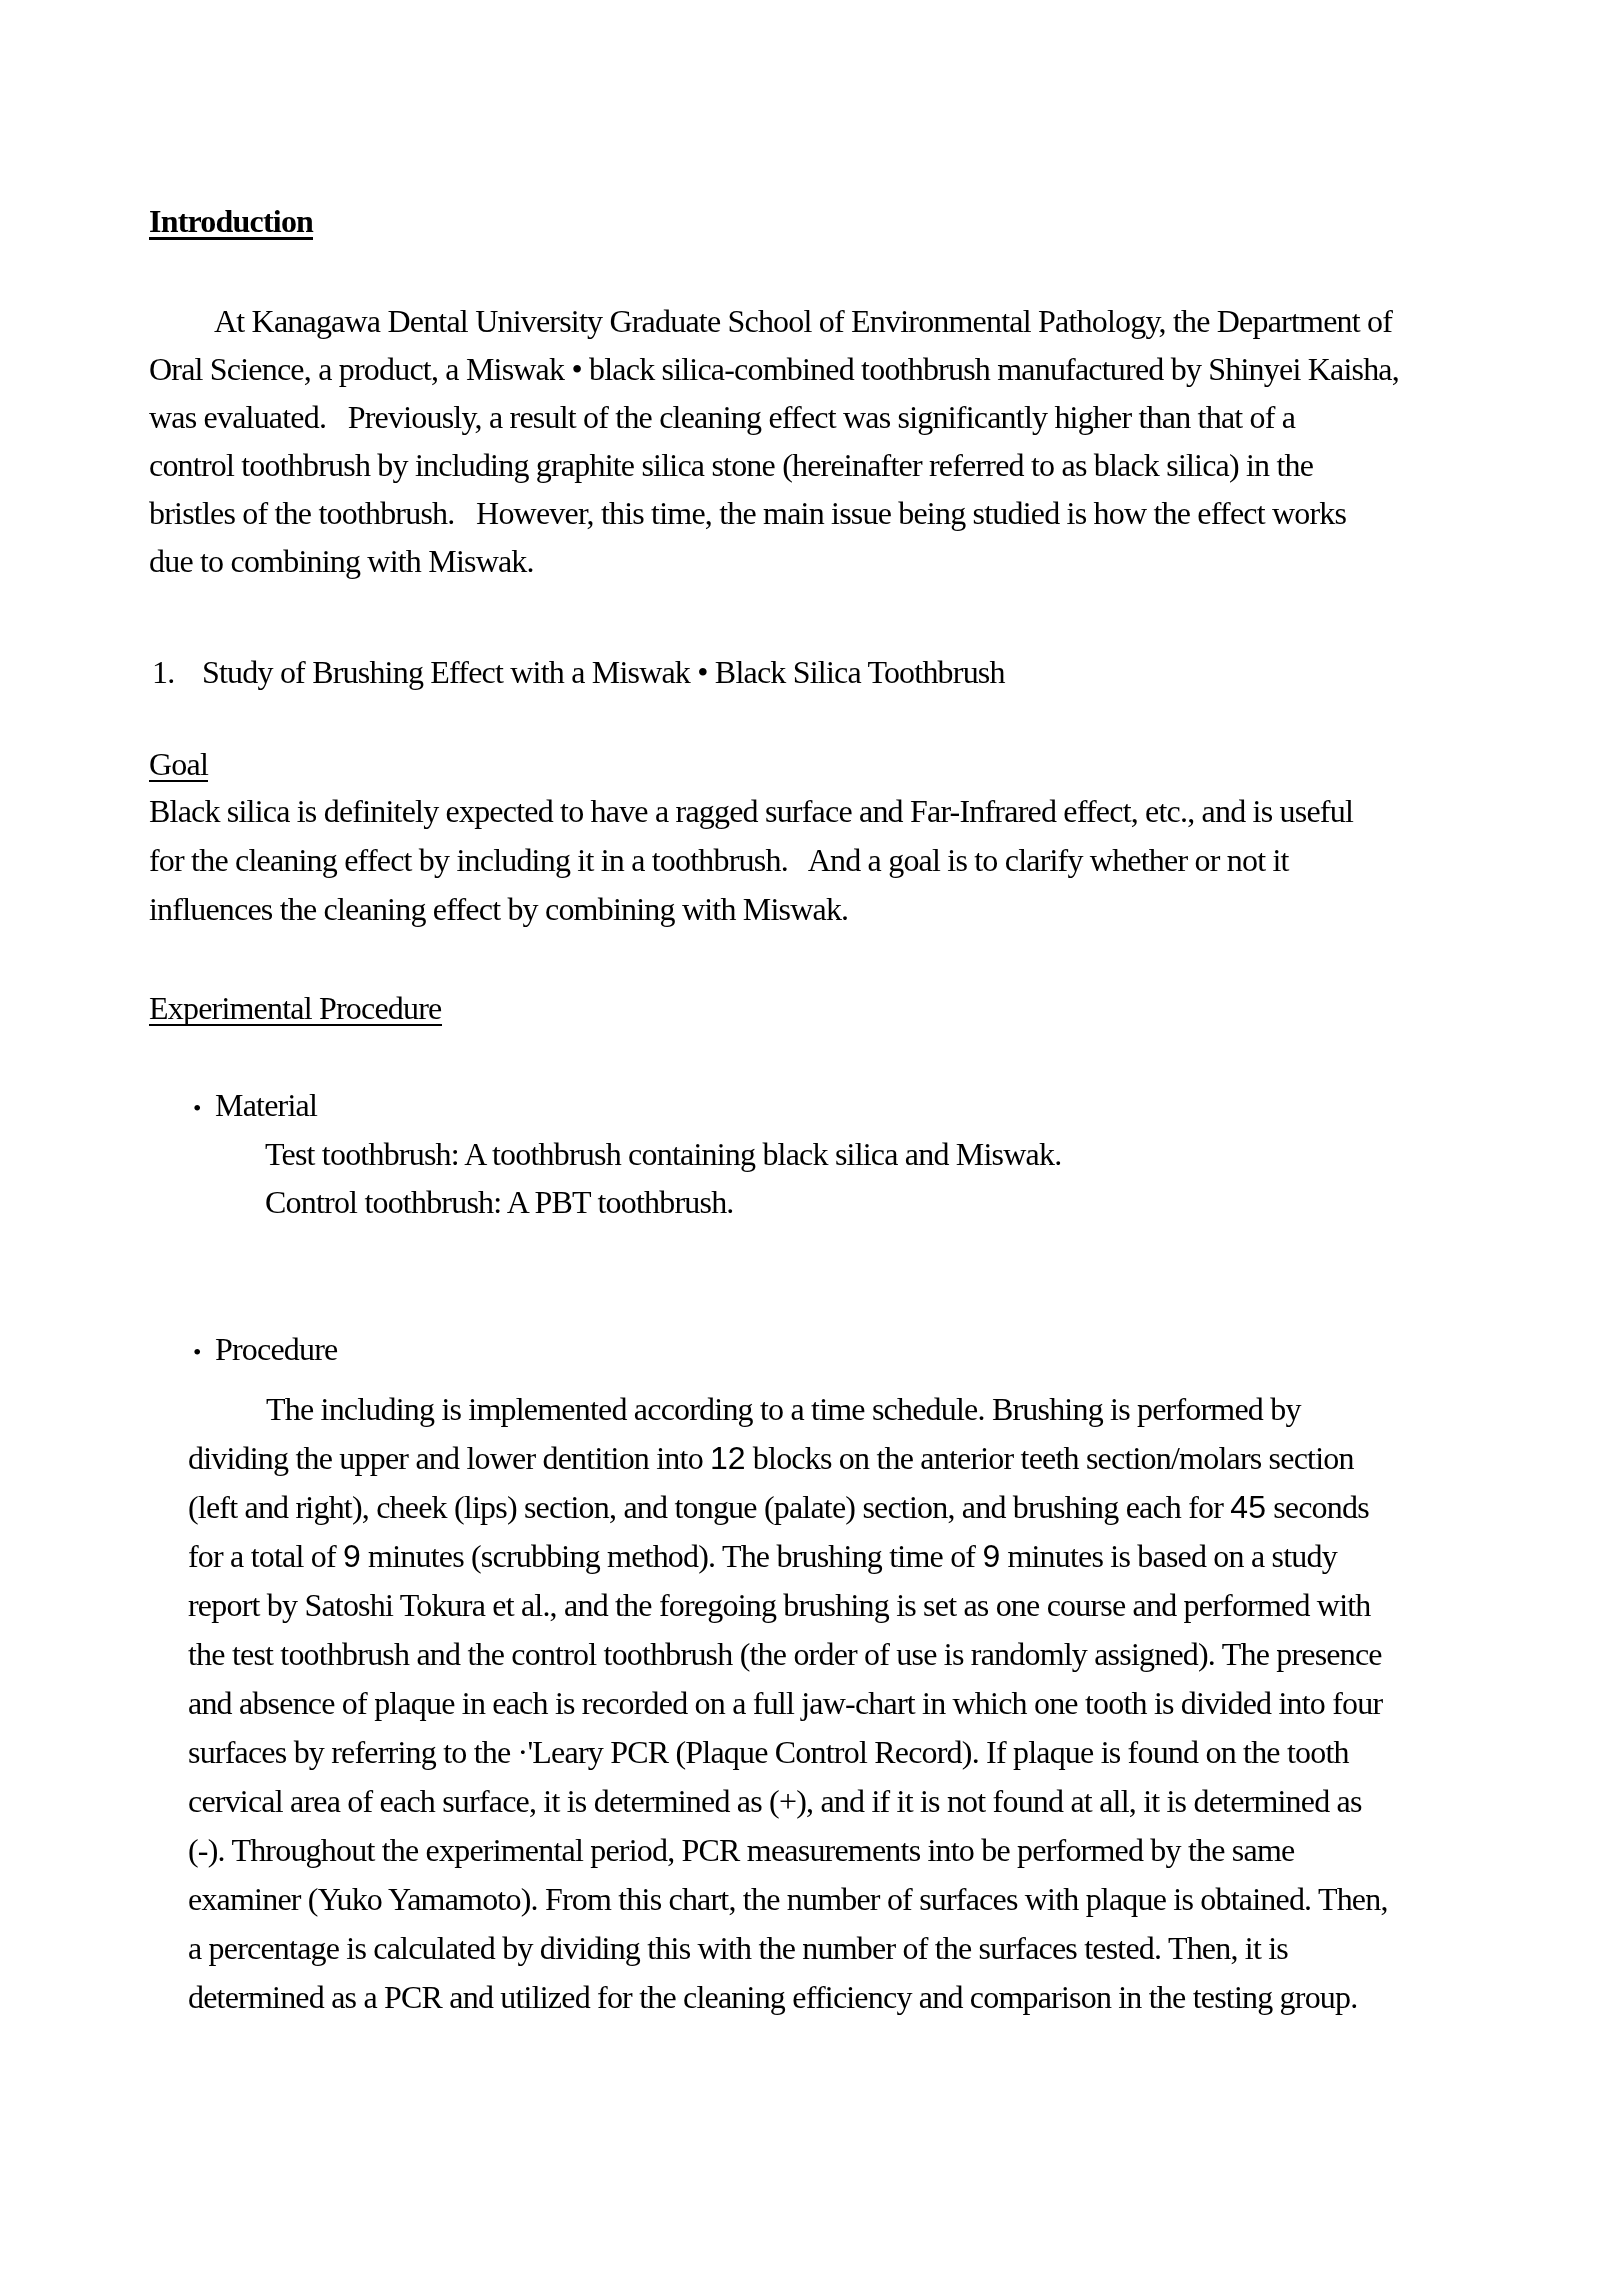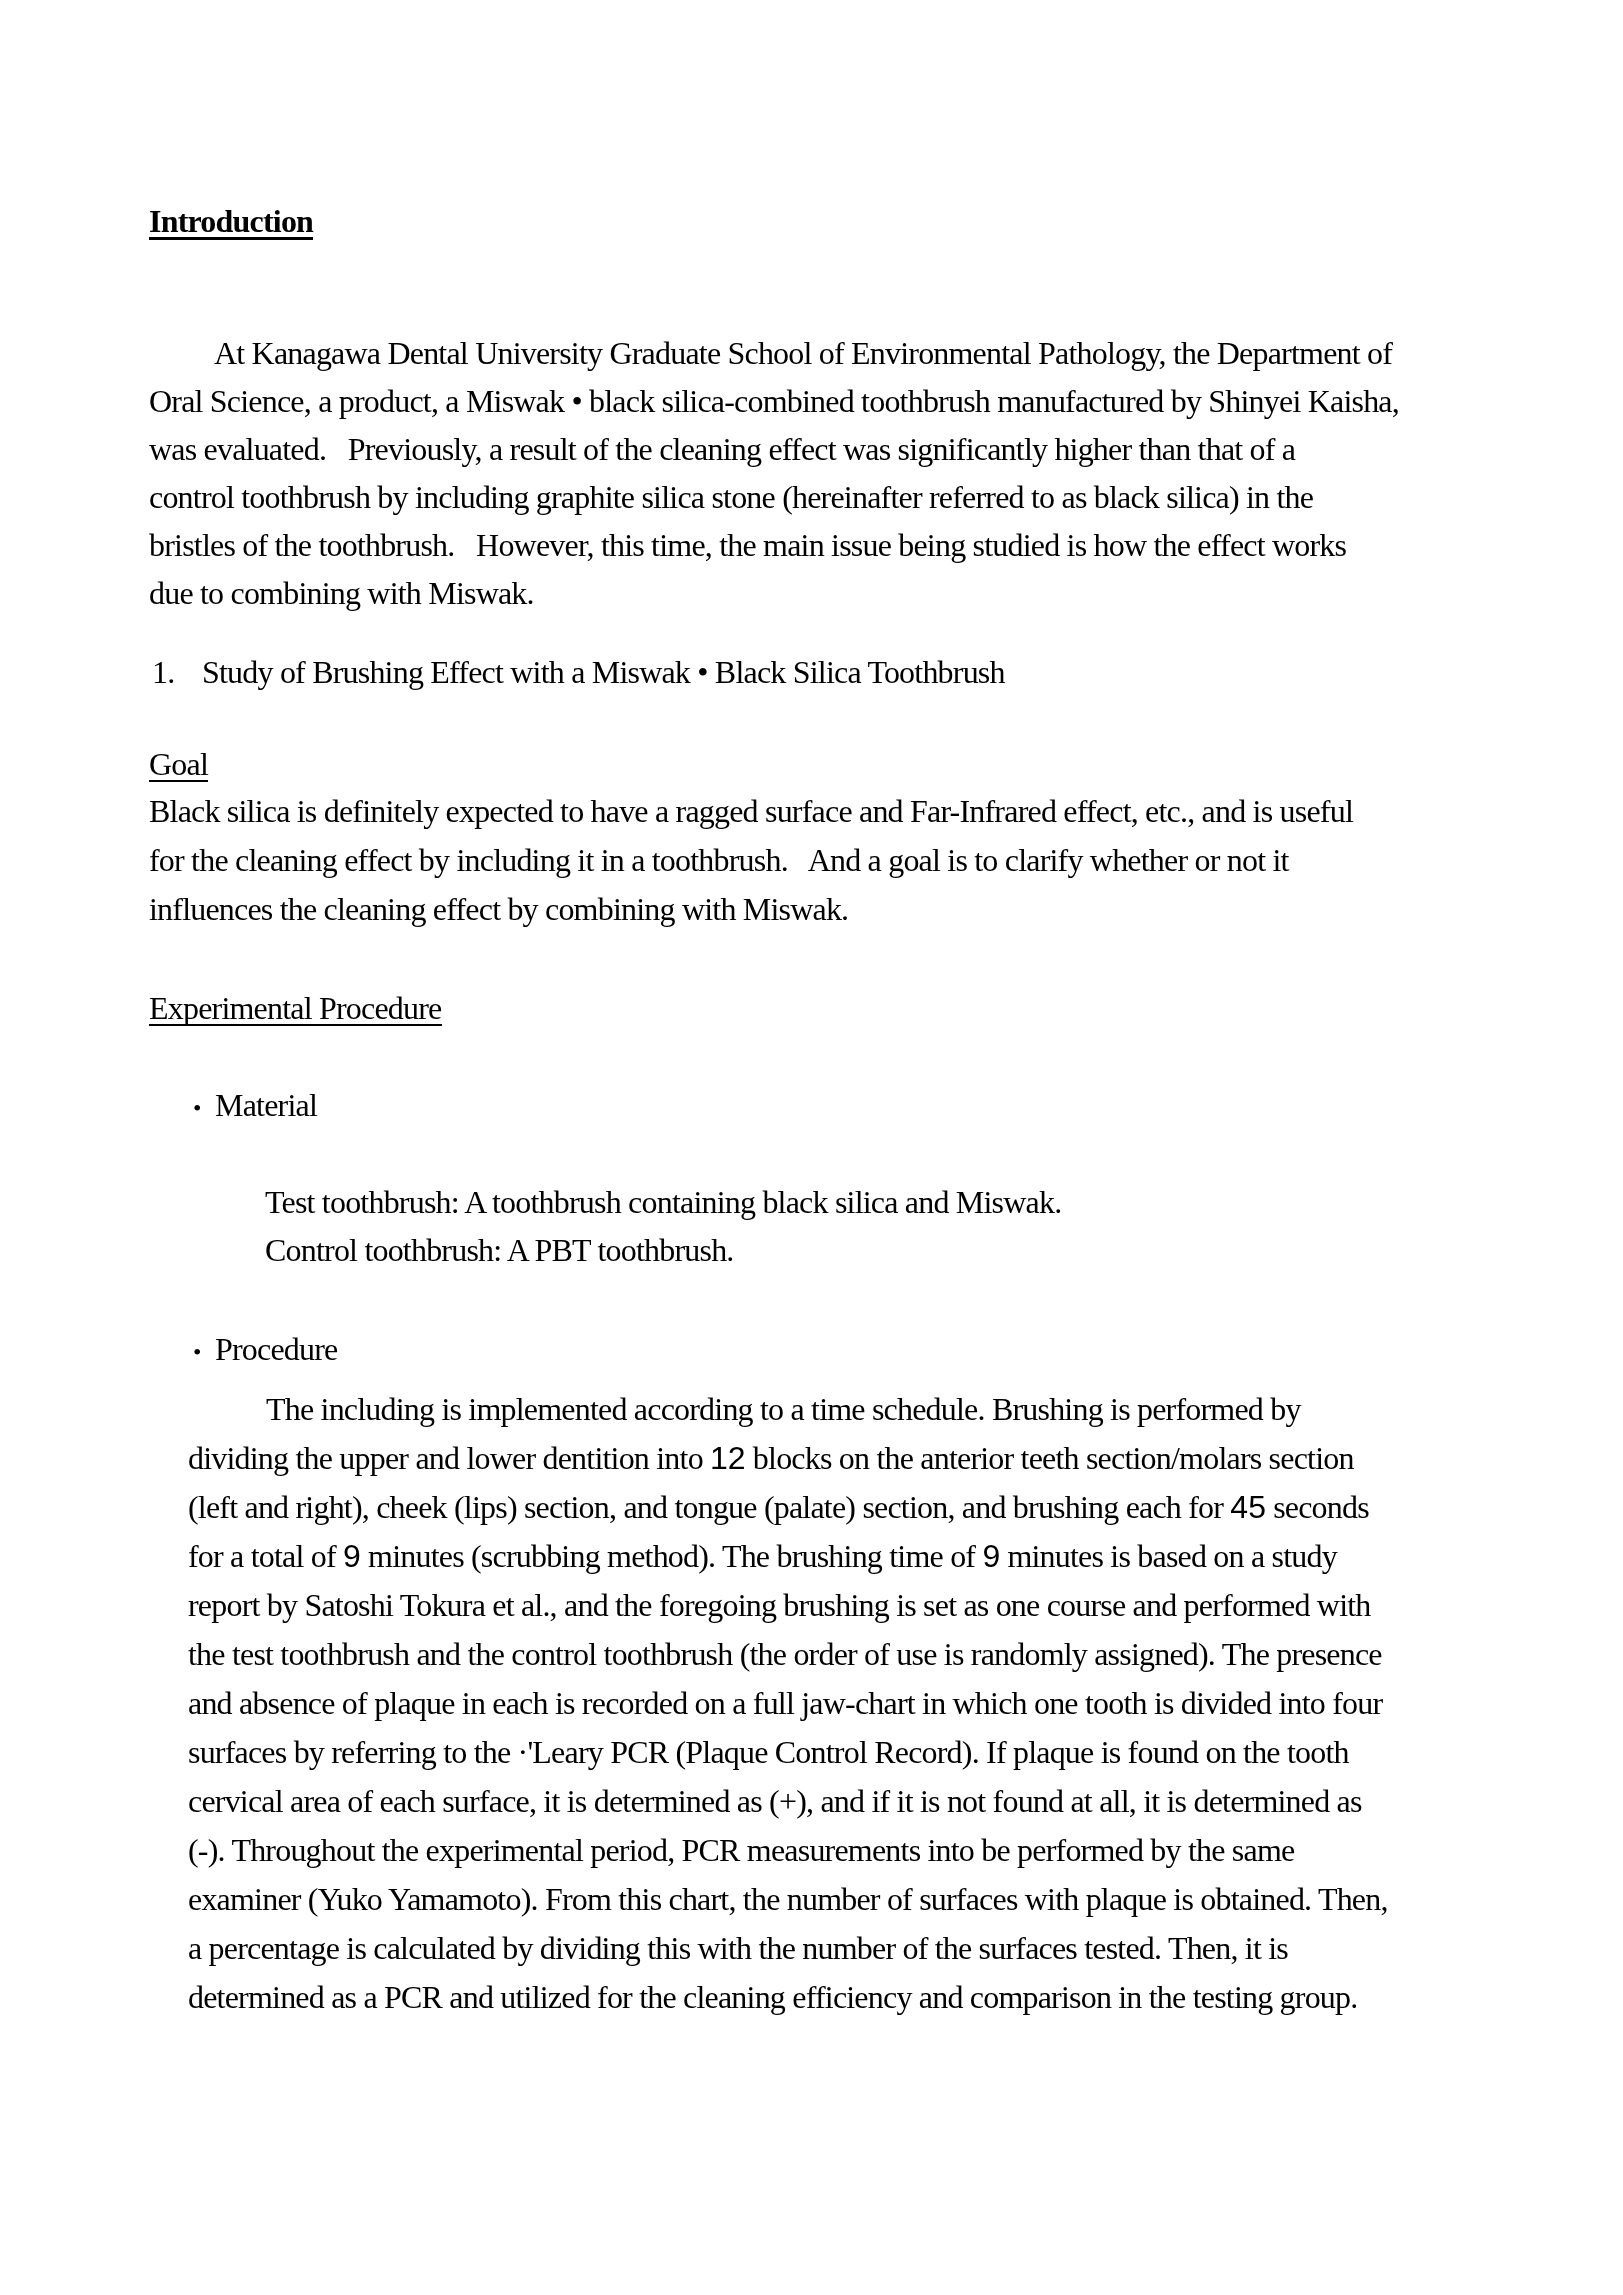--- a/index.html
+++ b/index.html
@@ -18,23 +18,23 @@
   .block { position: absolute; line-height: 49px; }
   .line { white-space: pre; }
   .num { font-family: "Liberation Sans", "DejaVu Sans", sans-serif; letter-spacing: 0; }
 
   
   .hblock { position: absolute; line-height: 32px; }
   .u  { display: inline-block; border-bottom: 2.4px solid #000; white-space: pre; }
   .ub { display: inline-block; border-bottom: 3.2px solid #000; font-weight: bold; white-space: pre; }
 
   
-  .p-intro { line-height: 48px; margin-top: 32px; }
+  .p-intro { line-height: 48px; }
   .p-goal  { line-height: 49px; }
-  .p-mat   { line-height: 48px; margin-top: 48px; }
+  .p-mat   { line-height: 48px; }
   .p-proc  { line-height: 49px; }
   .p-intro .line:first-child { padding-left: 65px; }
   .p-proc  .line:first-child { padding-left: 78px; }
 
   
   .sec-num { display: inline-block; min-width: 50px; }
 
   
   .bullet { display: inline-block; width: 22px; font-size: 24px; }
 </style>

